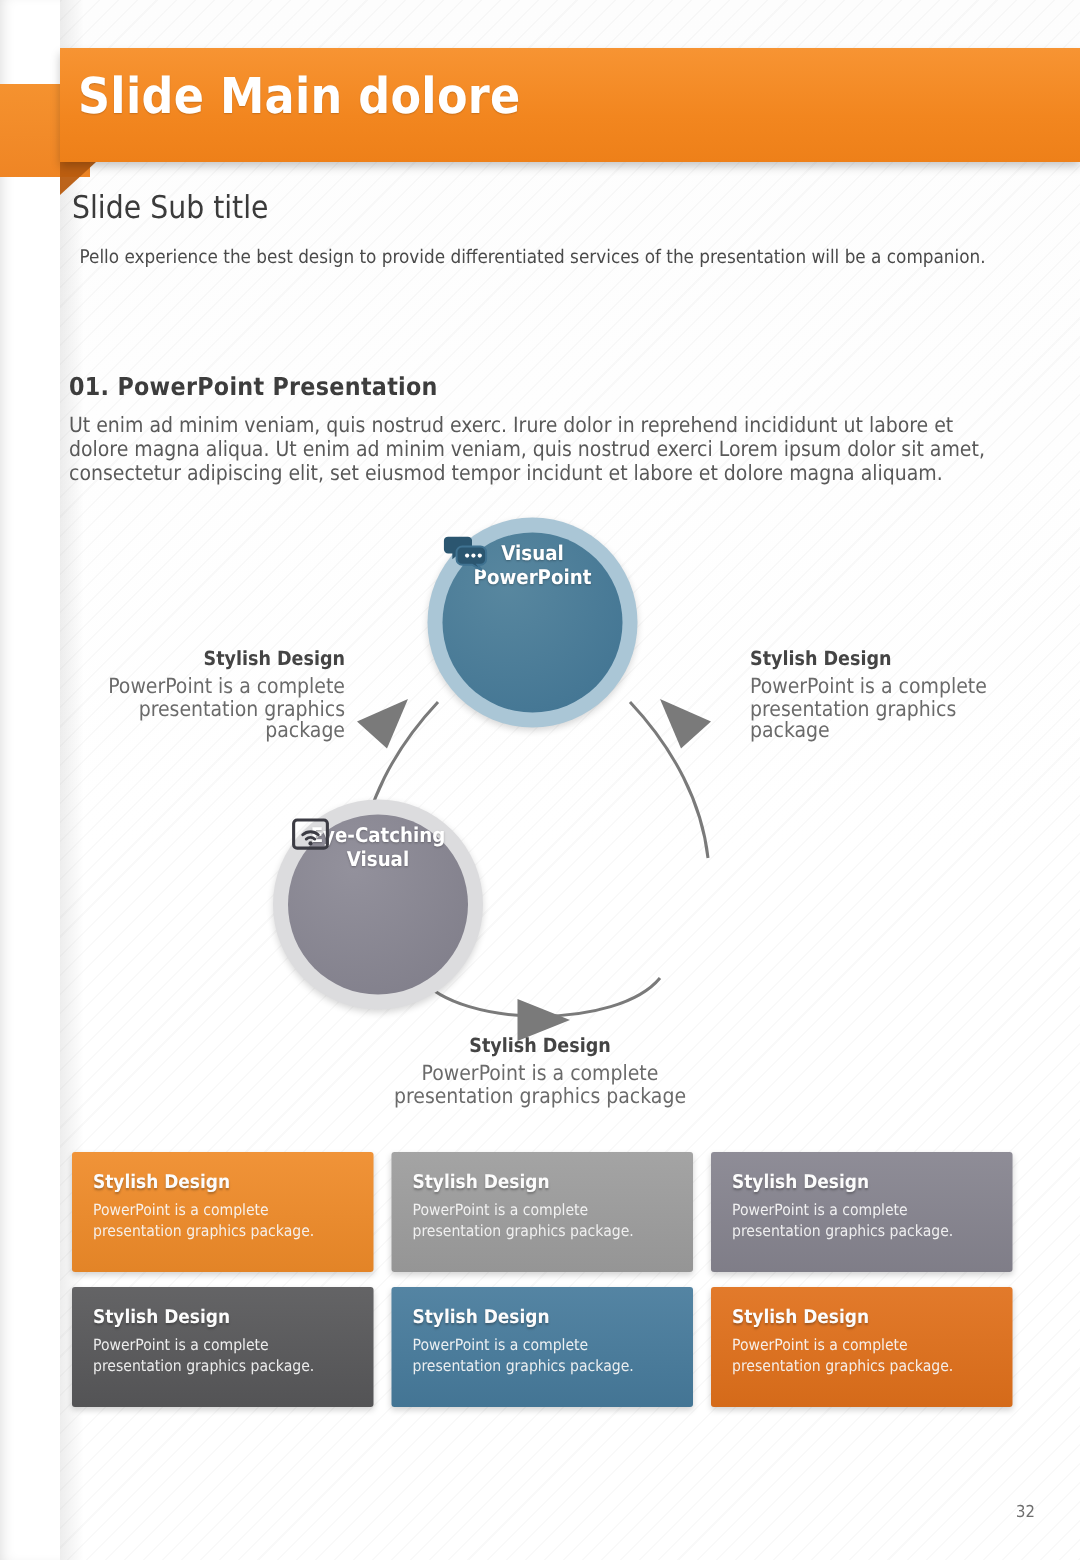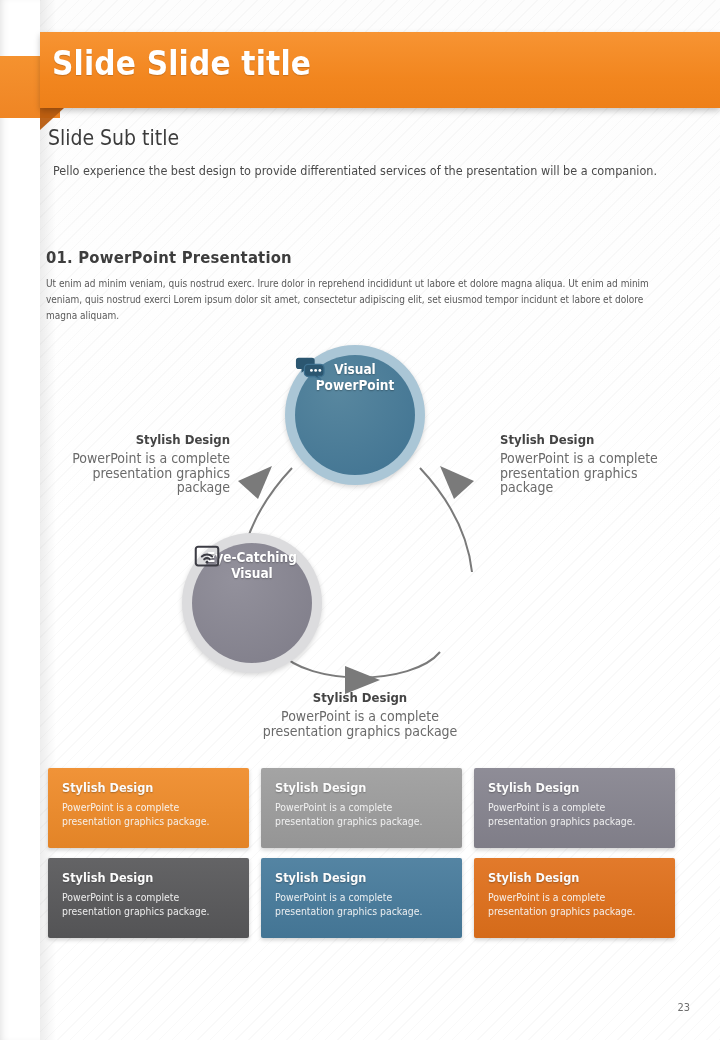--- a/index.html
+++ b/index.html
@@ -65,21 +65,21 @@
     font-size:12.5px;color:#4a4a4a;
   }
 
   
   .section-title{
     position:absolute;left:46px;top:248px;
     font-size:16.5px;font-weight:bold;color:#3d3d3d;letter-spacing:.2px;
   }
   .section-body{
     position:absolute;left:46px;top:276px;width:628px;
-    font-size:10px;line-height:16px;color:#595959;text-align:left;
+    font-size:14px;line-height:16px;color:#595959;text-align:left;
   }
 
   
   .diagram{position:absolute;left:40px;top:340px;width:640px;height:420px;}
   .diagram svg{position:absolute;left:0;top:0;}
   .node{position:absolute;border-radius:50%;display:flex;
         align-items:center;justify-content:center;flex-direction:column;}
   .node .ring{
     position:absolute;inset:0;border-radius:50%;
   }
@@ -147,21 +147,21 @@
 
 <div class="slide">
 
   <div class="page-left-gutter"></div>
   <div class="page-edge-shade"></div>
 
   <div class="ribbon-wrap">
     <div class="ribbon-tab"></div>
     <div class="ribbon-fold"></div>
     <div class="ribbon-main">
-      <div class="title">Slide Slide title</div>
+      <div class="title">Slide Main dolore</div>
     </div>
   </div>
 
   <div class="subtitle">Slide Sub title</div>
   <div class="lead">Pello experience the best design to provide differentiated services of the presentation will be a companion.</div>
 
   <div class="section-title">01. PowerPoint Presentation</div>
   <div class="section-body">Ut enim ad minim veniam, quis nostrud exerc. Irure dolor in reprehend incididunt ut labore et dolore magna aliqua. Ut enim ad minim veniam, quis nostrud exerci  Lorem ipsum dolor sit amet, consectetur adipiscing elit, set eiusmod tempor incidunt et labore et dolore magna aliquam.</div>
 
   <div class="diagram">
@@ -250,15 +250,15 @@
         <div class="ctitle">Stylish Design</div>
         <div class="cdesc">PowerPoint is a complete presentation graphics package.</div>
       </div>
       <div class="card" id="card-5" style="background: rgb(224, 112, 27);">
         <div class="ctitle">Stylish Design</div>
         <div class="cdesc">PowerPoint is a complete presentation graphics package.</div>
       </div>
     </div>
   </div>
 
-  <div class="pagenum">23</div>
+  <div class="pagenum">32</div>
 
 </div>
 
 </body></html>

